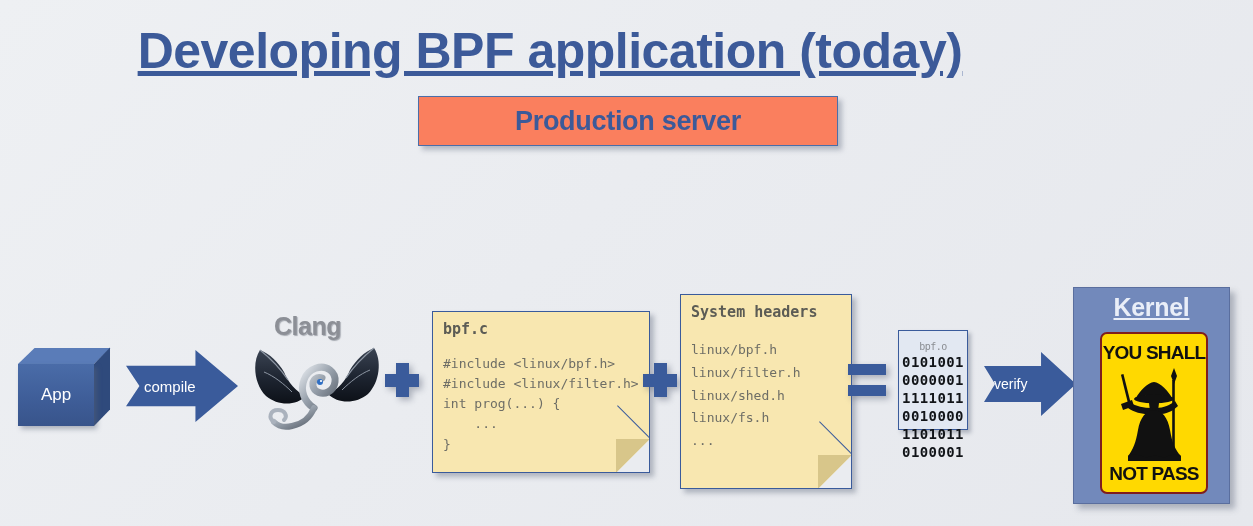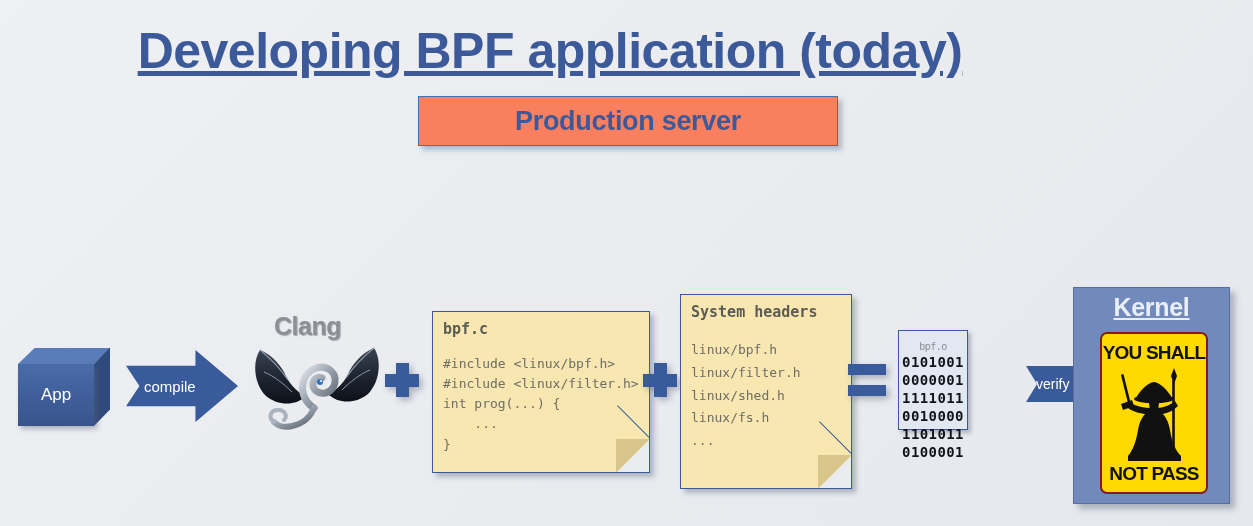--- a/index.html
+++ b/index.html
@@ -114,21 +114,21 @@
     padding-left: 18px;
     white-space: nowrap;
   }
   #arrow-compile {
     left: 126px;
     top: 350px;
     width: 112px;
     height: 72px;
   }
   #arrow-verify {
-    left: 1026px;
+    left: 984px;
     top: 352px;
     width: 92px;
     height: 64px;
   }
   #arrow-verify .label { padding-left: 10px; font-size: 14px; }
 
   
   #clang {
     position: absolute;
     left: 252px;

